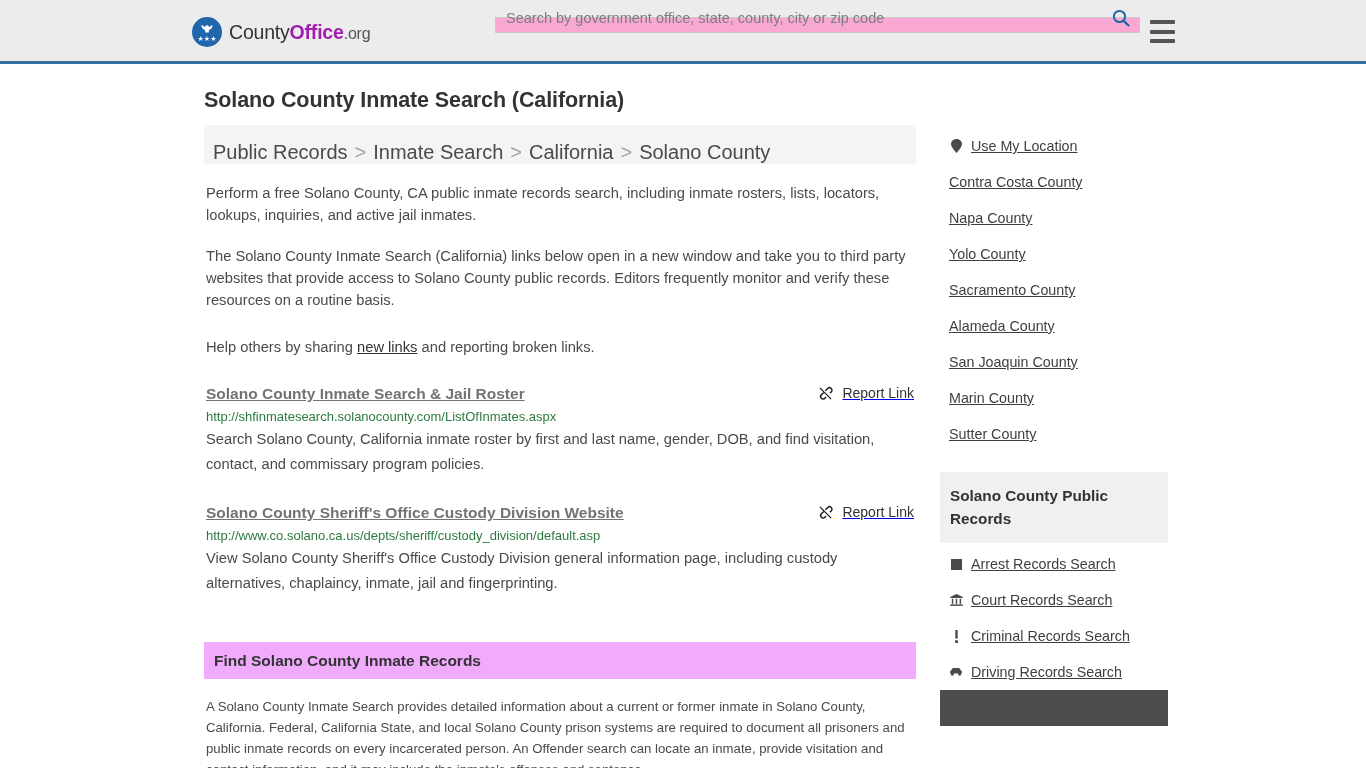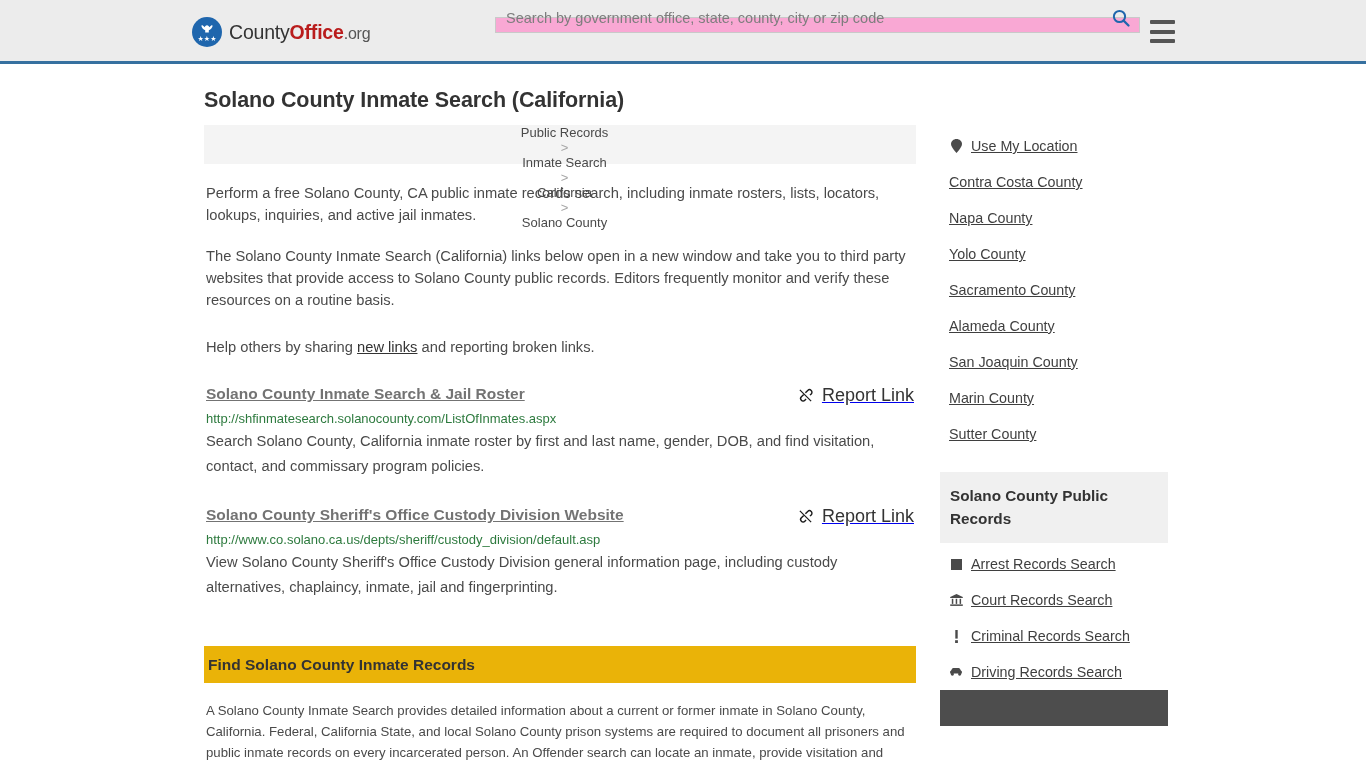--- a/index.html
+++ b/index.html
@@ -53,21 +53,21 @@
     font-size: 7px;
     letter-spacing: 0px;
     line-height: 7px;
   }
   .brand-text {
     font-size: 19.5px;
     letter-spacing: -0.2px;
     white-space: nowrap;
   }
   .brand-text .b1 { color: #333333; }
-  .brand-text .b2 { color: #b91c1c; font-weight: bold; }
+  .brand-text .b2 { color: #a21caf; font-weight: bold; }
   .brand-text .b3 { color: #555555; font-size: 16px; }
 
   #search-wrap {
     position: absolute;
     left: 495px;
     top: 17px;
     width: 645px;
     height: 16px;
     background: #f9a8d4;
     border: 1px solid #c9c9c9;
@@ -145,24 +145,23 @@
     left: 940px;
     top: 61px;
     width: 228px;
   }
 
   
   #breadcrumb {
     background: #f4f4f4;
     height: 39px;
     display: flex;
-    align-items: center;
+    align-items: flex-end;
     padding-left: 9px;
-    font-size: 13px;
-    flex-direction: column;
+    font-size: 20px;
   }
   #breadcrumb a {
     color: #4a4a4a;
     text-decoration: none;
   }
   #breadcrumb .sep {
     color: #a5a5a5;
     margin: 0 7px;
   }
 
@@ -202,44 +201,44 @@
     line-height: 20px;
   }
   .report-link {
     display: flex;
     align-items: center;
     gap: 9px;
     white-space: nowrap;
     padding-top: 1px;
   }
   .report-link .lbl {
-    font-size: 18px;
+    font-size: 14px;
     color: #333333;
     text-decoration: none;
   }
   .result-url {
     font-size: 13px;
     color: #2d7a3e;
     margin-top: 5px;
     line-height: 16px;
   }
   .result-desc {
     font-size: 14.7px;
     color: #4a4a4a;
     line-height: 25px;
     margin-top: 2px;
   }
 
   
   .panel-head {
-    background: #eab308;
+    background: #f0abfc;
     height: 37px;
     display: flex;
     align-items: center;
-    padding-left: 4px;
+    padding-left: 10px;
     font-size: 15.5px;
     font-weight: bold;
     color: #333333;
     margin-top: 46px;
   }
   .panel-body {
     font-size: 13.2px;
     line-height: 21px;
     color: #4a4a4a;
     margin-top: 17px;

